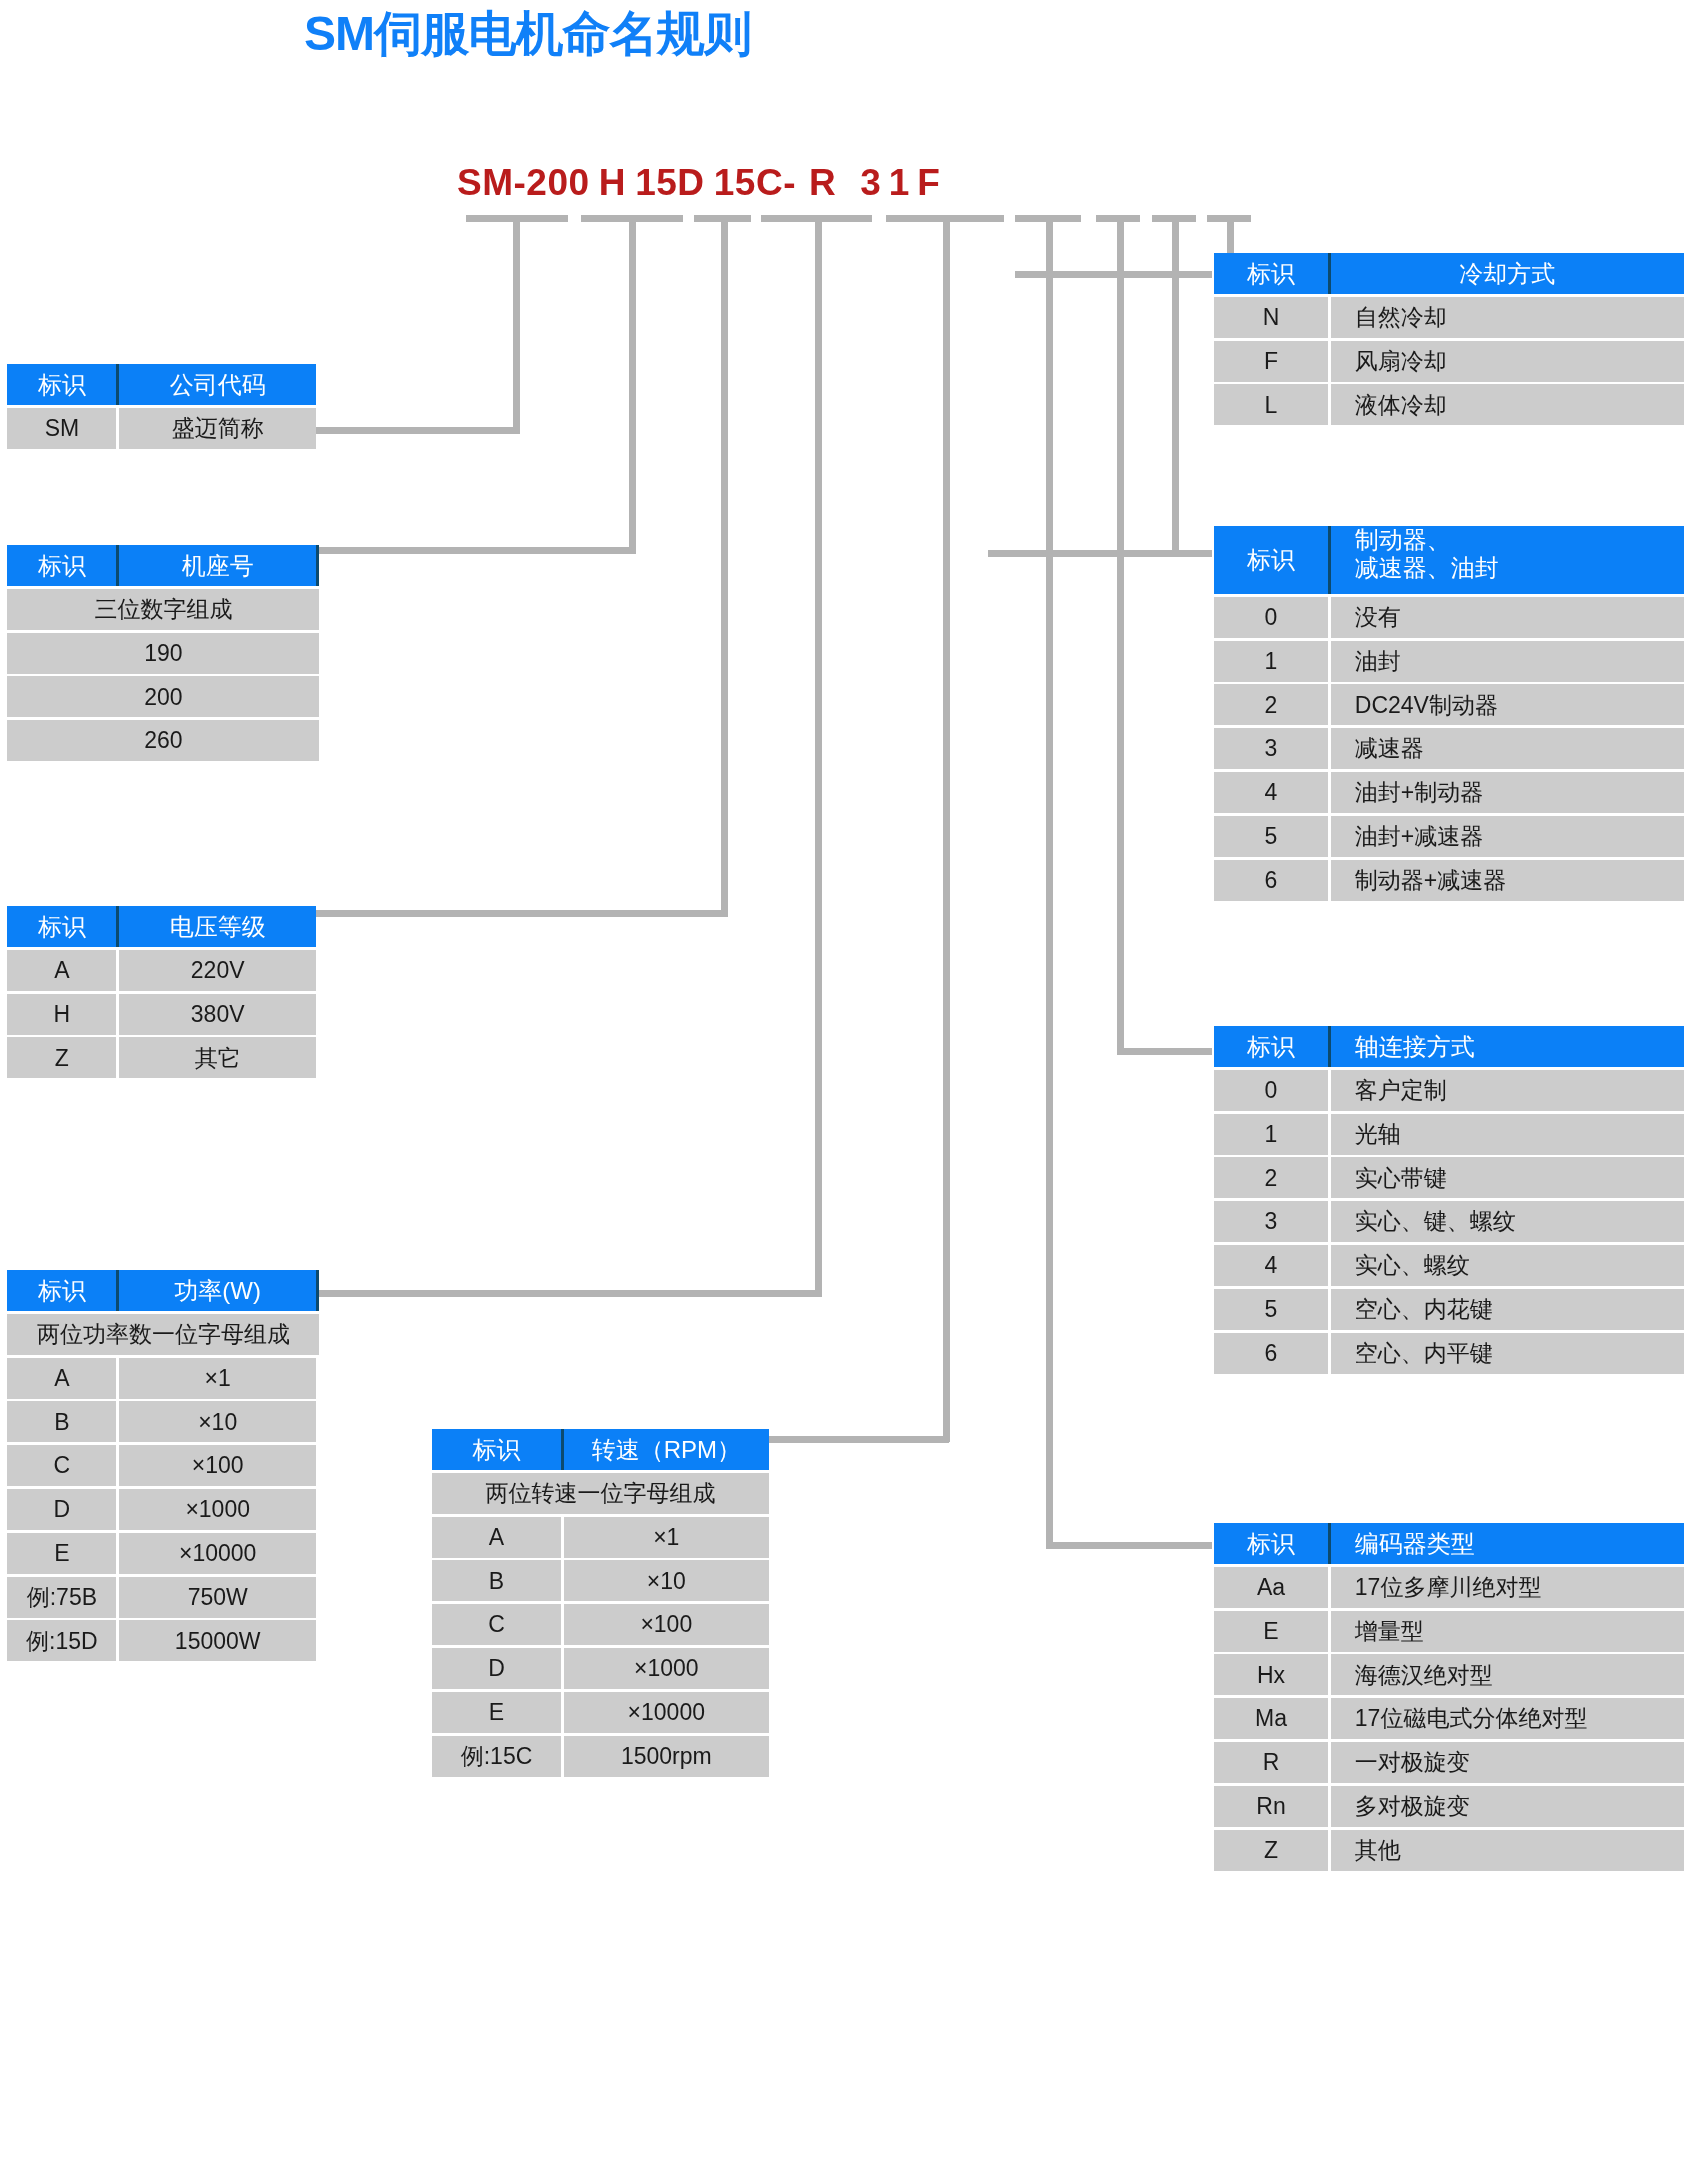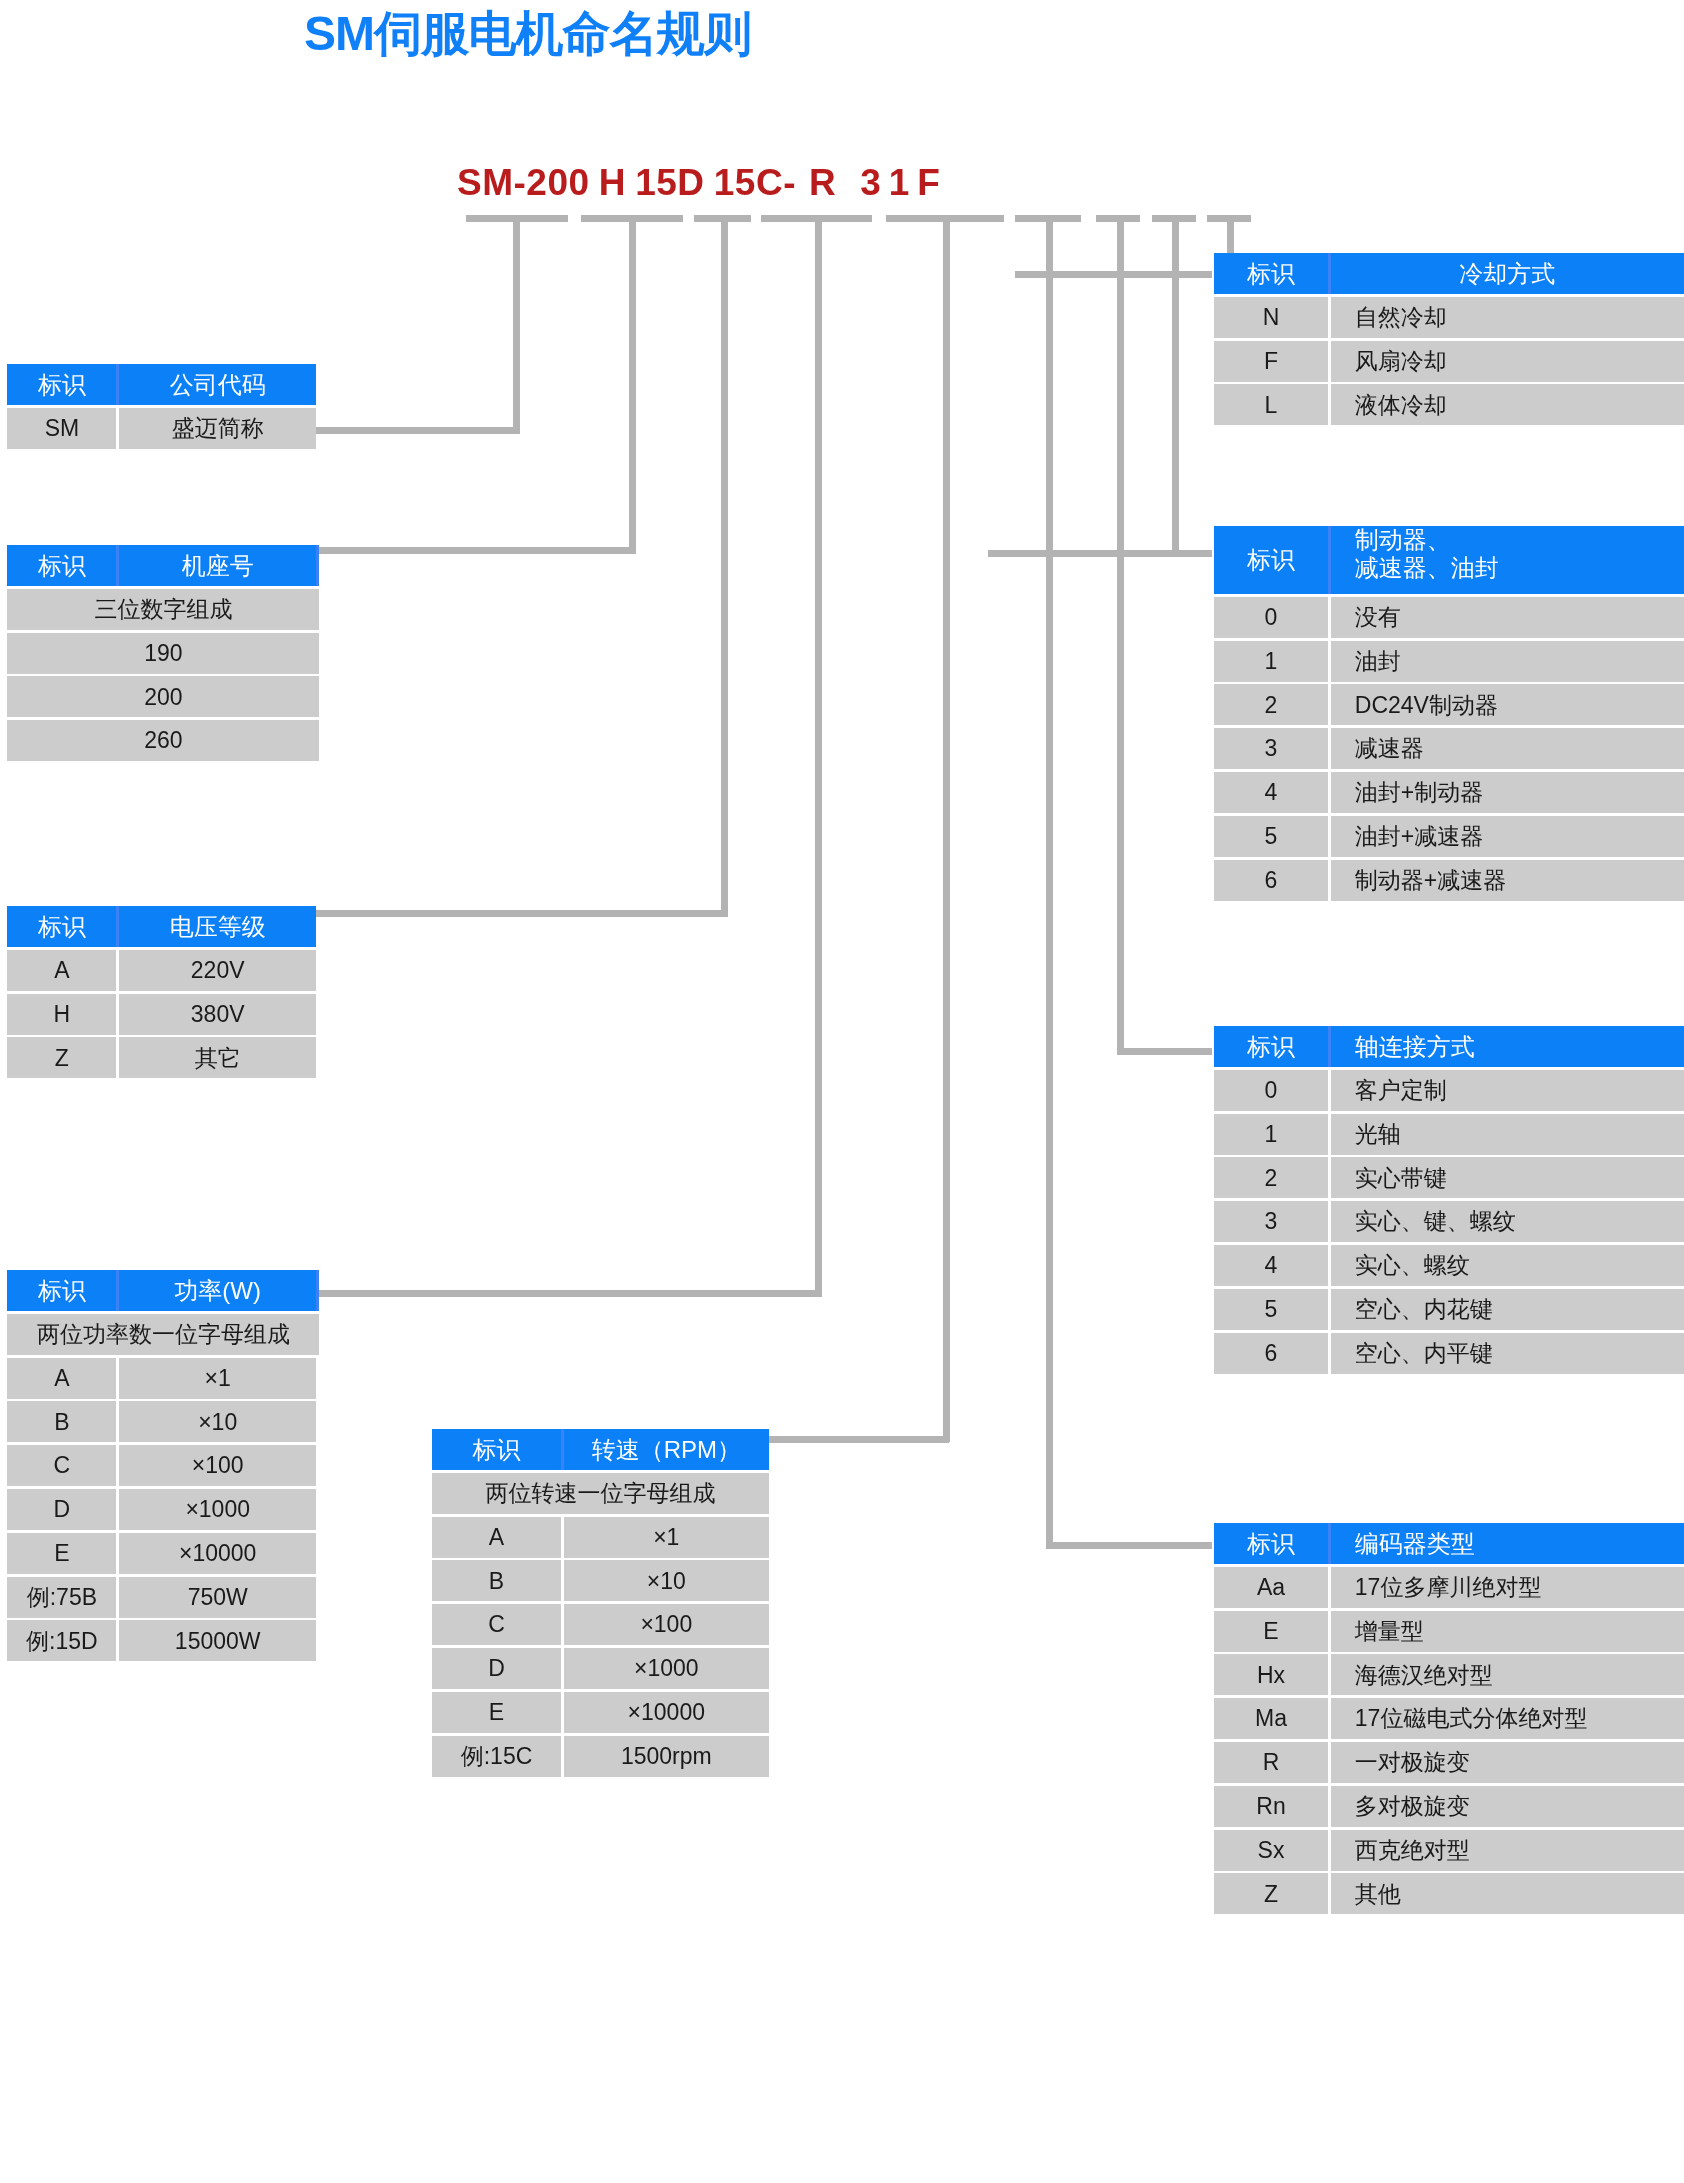--- a/index.html
+++ b/index.html
@@ -38,21 +38,21 @@
   .line-h { position: absolute; background: #b3b3b3; height: 6.5px; }
   .line-v { position: absolute; background: #b3b3b3; width: 6.5px; }
 
   
   .tbl {
     position: absolute;
     border-collapse: separate;
     border-spacing: 0;
   }
   .tbl .row { display: flex; margin-bottom: 2.8px; }
-  .tbl .hdr { background: #3b82f6; color: #ffffff; }
+  .tbl .hdr { background: #0c4a6e; color: #ffffff; }
   .tbl .cell {
     background: #cccccc;
     color: #1a1a1a;
     display: flex;
     align-items: center;
     justify-content: center;
     font-size: 23px;
     padding: 0 5.5px;
     line-height: 1.15;
   }
@@ -361,21 +361,17 @@
   </div>
   <div class="row">
     <div class="cell c-mark">R</div>
     <div class="cell c-desc full left-align">一对极旋变</div>
   </div>
   <div class="row">
     <div class="cell c-mark">Rn</div>
     <div class="cell c-desc full left-align">多对极旋变</div>
   </div>
   <div class="row">
-    <div class="cell c-mark">Sx</div>
-    <div class="cell c-desc full left-align">西克绝对型</div>
-  </div>
-  <div class="row">
     <div class="cell c-mark">Z</div>
     <div class="cell c-desc full left-align">其他</div>
   </div>
 </div>
 
 
 </body></html>

